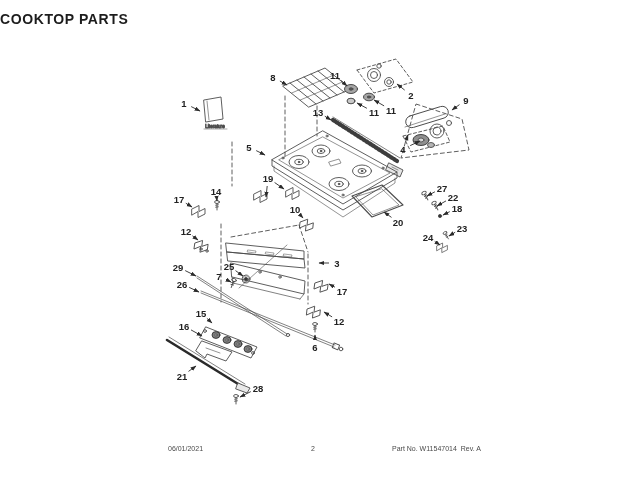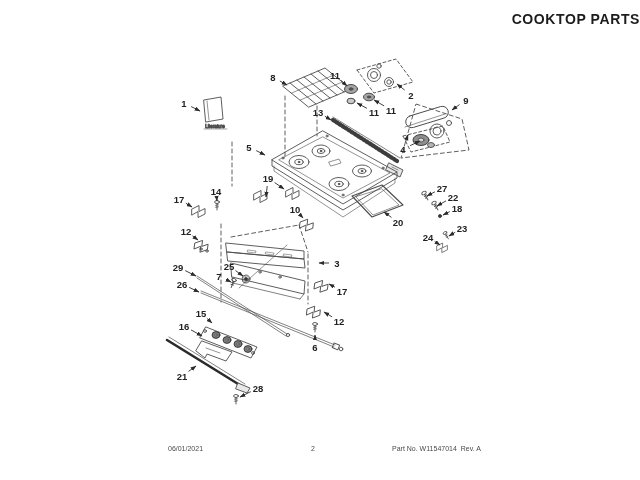--- a/index.html
+++ b/index.html
@@ -1,18 +1,18 @@
 <!DOCTYPE html>
 <html><head>
 <meta charset="utf-8">
 <style>
   html,body{margin:0;padding:0;background:#9a9a9a;}
   .page{position:relative;width:640px;height:480px;background:#ffffff;overflow:hidden;
         font-family:"Liberation Sans",sans-serif;}
-  .page-title{position:absolute;top:11px;left:0;width:640px;text-align:right;
+  .page-title{position:absolute;top:11px;left:0;width:640px;text-align:left;
         font-size:14px;font-weight:700;letter-spacing:.6px;color:#1c1c1c;}
   .footer-text{position:absolute;top:445px;font-size:7px;color:#4a4a4a;white-space:pre;}
   .footer-date{left:168px;}
   .footer-page{left:311px;}
   .footer-part{left:392px;}
   svg{position:absolute;top:0;left:0;}
   .art{stroke:#4c4c4c;fill:none;stroke-width:.9;stroke-linejoin:round;stroke-linecap:round;}
   .dash{stroke-dasharray:4 3;}
   .dash2{stroke-dasharray:3 2.4;}
   .callout-num{font-family:"Liberation Sans",sans-serif;font-size:9.5px;font-weight:600;fill:#222;}

